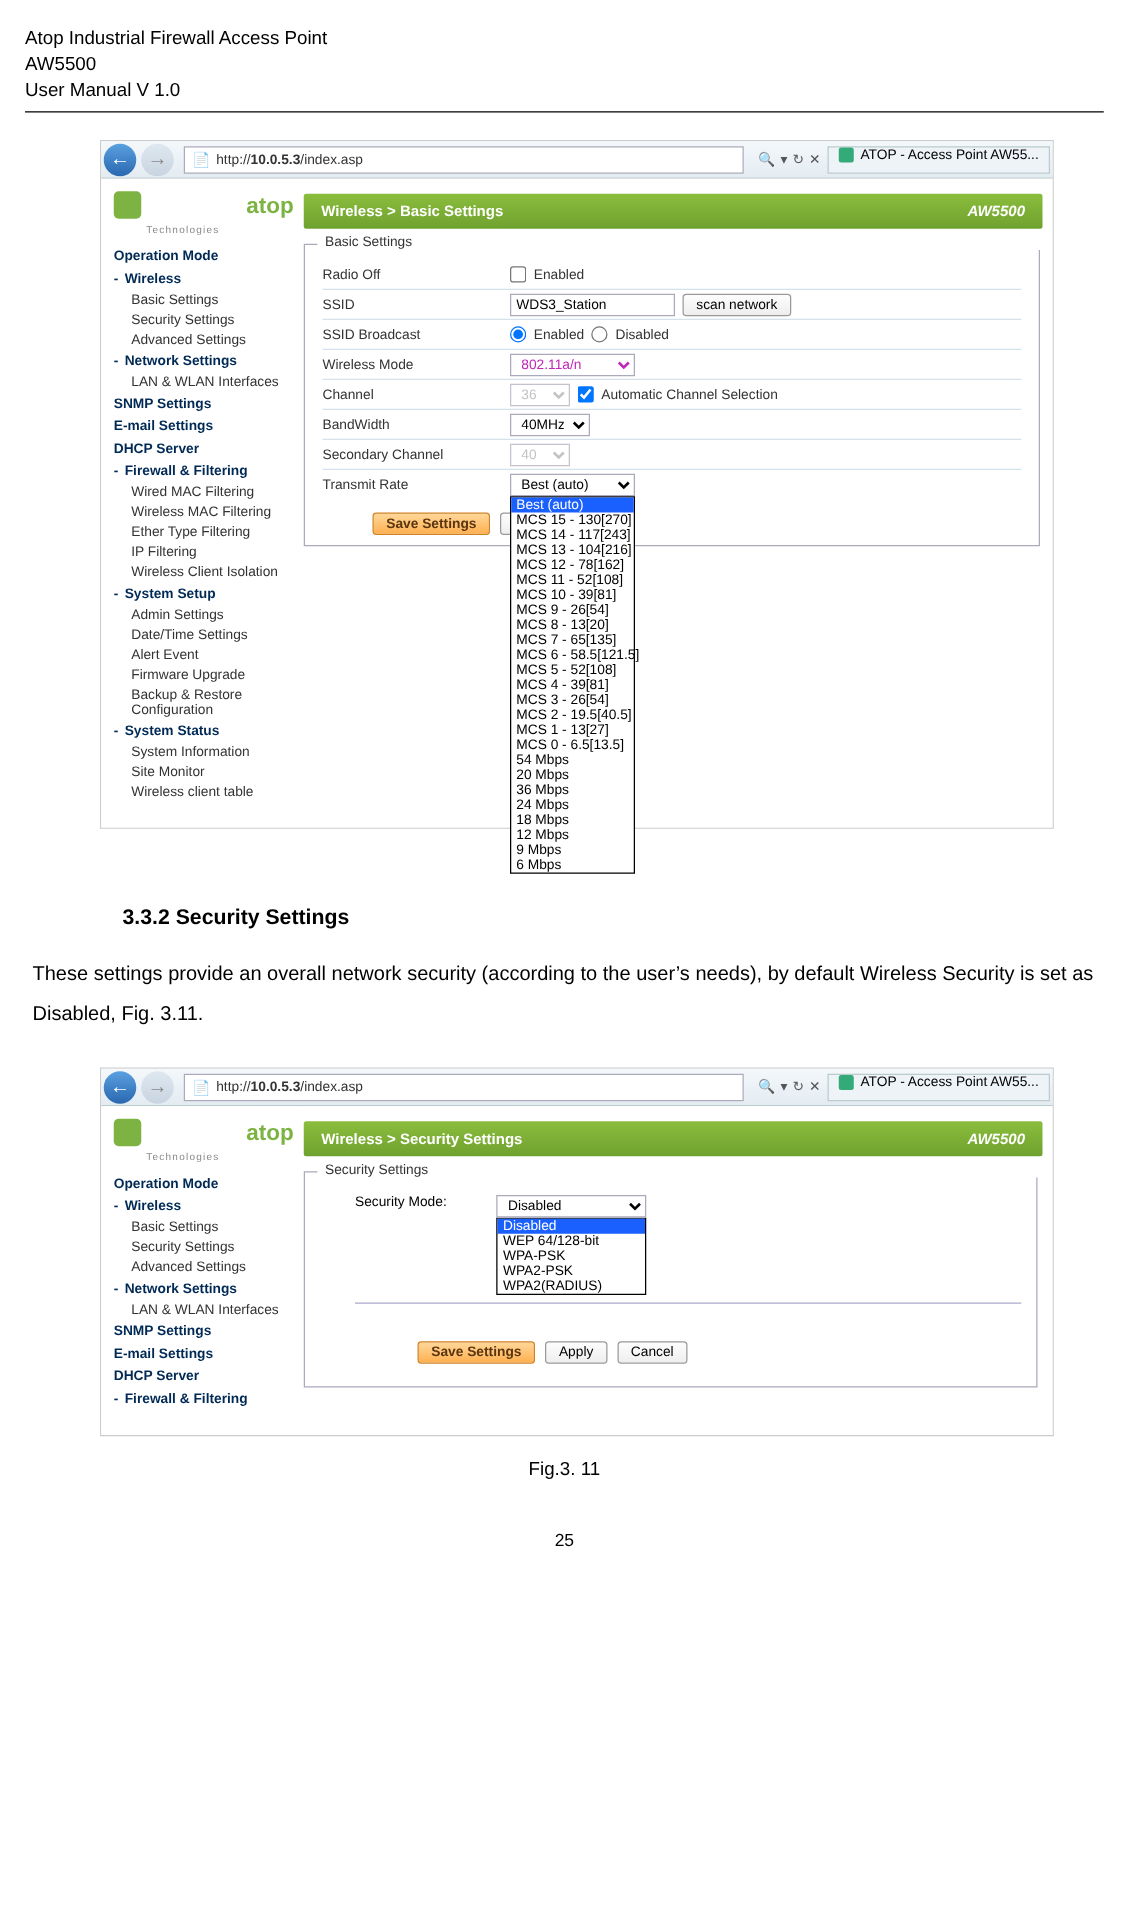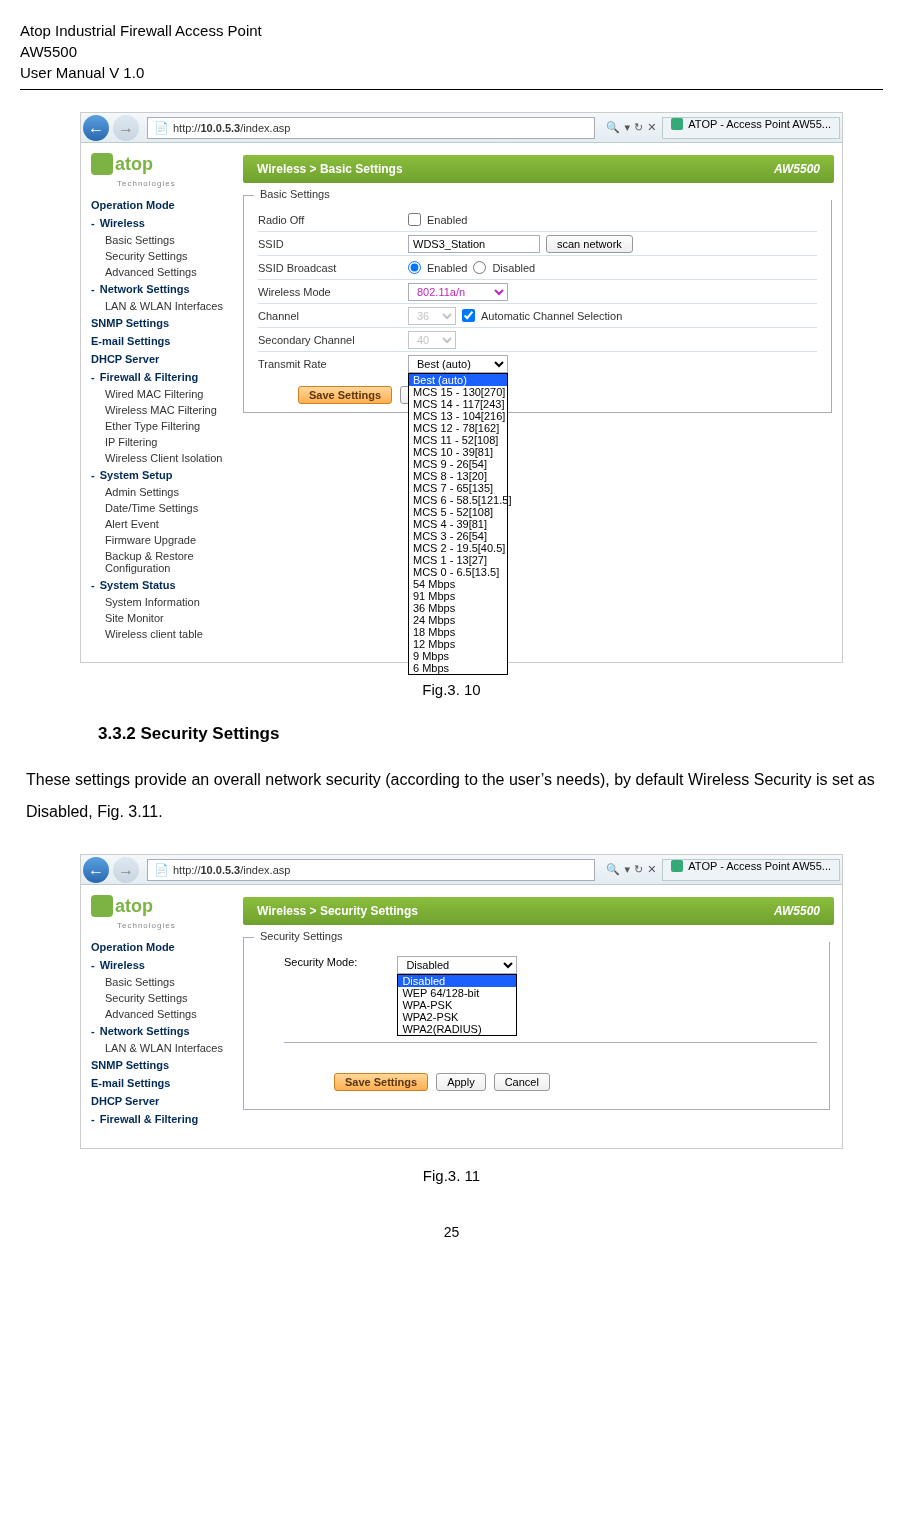--- a/index.html
+++ b/index.html
@@ -68,21 +68,21 @@
     display: flex;
     font-size: 12px;
   }
   .sidebar {
     width: 162px;
     padding: 10px 8px 20px 10px;
     color: #222;
     background: #fff;
   }
   .logo {
-    display:flex; align-items:center; gap:2px; margin-bottom:12px;
+    display:flex; align-items:center; gap:2px; margin-bottom:12px;justify-content:space-between;
   }
   .logo-mark {
     width: 22px; height:22px; background:#7cb342; border-radius:4px; display:inline-block;
   }
   .logo-text { font-weight:bold; color:#7cb342; font-size:18px; }
   .logo-sub { font-size:8px; color:#888; letter-spacing:1px; margin-left:26px; position:relative; top:-8px;}
   .menu-item { font-size:11px; padding: 3px 0; color:#002a55; font-weight:bold; }
   .menu-sub { font-size:11px; padding:2px 0 2px 14px; color:#333; font-weight:normal;}
   .menu-group-header { font-size:11px; color:#002a55; font-weight:bold; padding:3px 0;}
   .menu-prefix { color:#002a55; font-weight:bold; margin-right:2px; }
@@ -269,20 +269,26 @@
           </div>
           <div class="row">
             <div class="row-label">Channel</div>
             <div class="row-val">
               <select class="f" style="width:48px;color:#aaa" disabled=""><option>36</option></select>
               <input type="checkbox" checked="" style=""> 
                 <span>Automatic Channel Selection</span>
             </div>
           </div>
           <div class="row">
+            <div class="row-label">BandWidth</div>
+            <div class="row-val">
+                <select class="f" style="width:64px"><option>40MHz</option></select>
+              </div>
+          </div>
+          <div class="row">
             <div class="row-label">Secondary Channel</div>
             <div class="row-val">
                 <select class="f" style="width:48px;color:#aaa" disabled=""><option>40</option></select>
               </div>
           </div>
           <div class="row" style="border-bottom:none">
             <div class="row-label">Transmit Rate</div>
             <div class="row-val dropdown-open">
               <select class="f" style="width:100px"><option>Best (auto)</option></select>
               <div class="dd-list" id="rate-list">
@@ -297,21 +303,21 @@
                   <div class="dd-item">MCS 8 - 13[20]</div>
                   <div class="dd-item">MCS 7 - 65[135]</div>
                   <div class="dd-item">MCS 6 - 58.5[121.5]</div>
                   <div class="dd-item">MCS 5 - 52[108]</div>
                   <div class="dd-item">MCS 4 - 39[81]</div>
                   <div class="dd-item">MCS 3 - 26[54]</div>
                   <div class="dd-item">MCS 2 - 19.5[40.5]</div>
                   <div class="dd-item">MCS 1 - 13[27]</div>
                   <div class="dd-item">MCS 0 - 6.5[13.5]</div>
                   <div class="dd-item">54 Mbps</div>
-                  <div class="dd-item">91 Mbps</div>
+                  <div class="dd-item">20 Mbps</div>
                   <div class="dd-item">36 Mbps</div>
                   <div class="dd-item">24 Mbps</div>
                   <div class="dd-item">18 Mbps</div>
                   <div class="dd-item">12 Mbps</div>
                   <div class="dd-item">9 Mbps</div>
                   <div class="dd-item">6 Mbps</div>
                 </div>
             </div>
           </div>
           <div class="btn-row">

